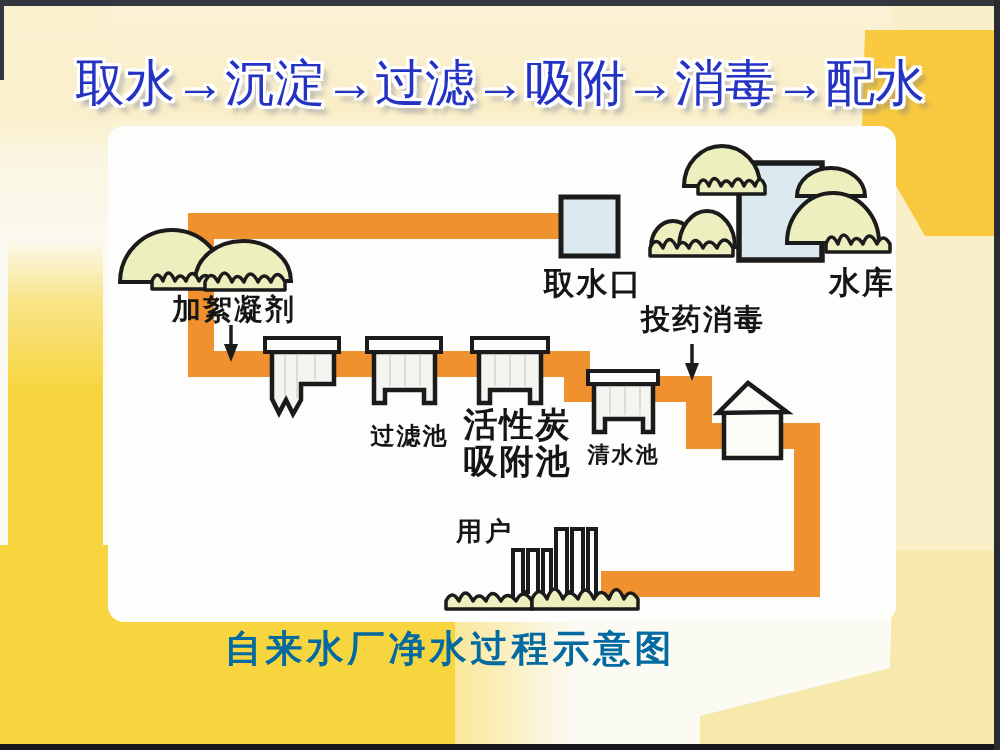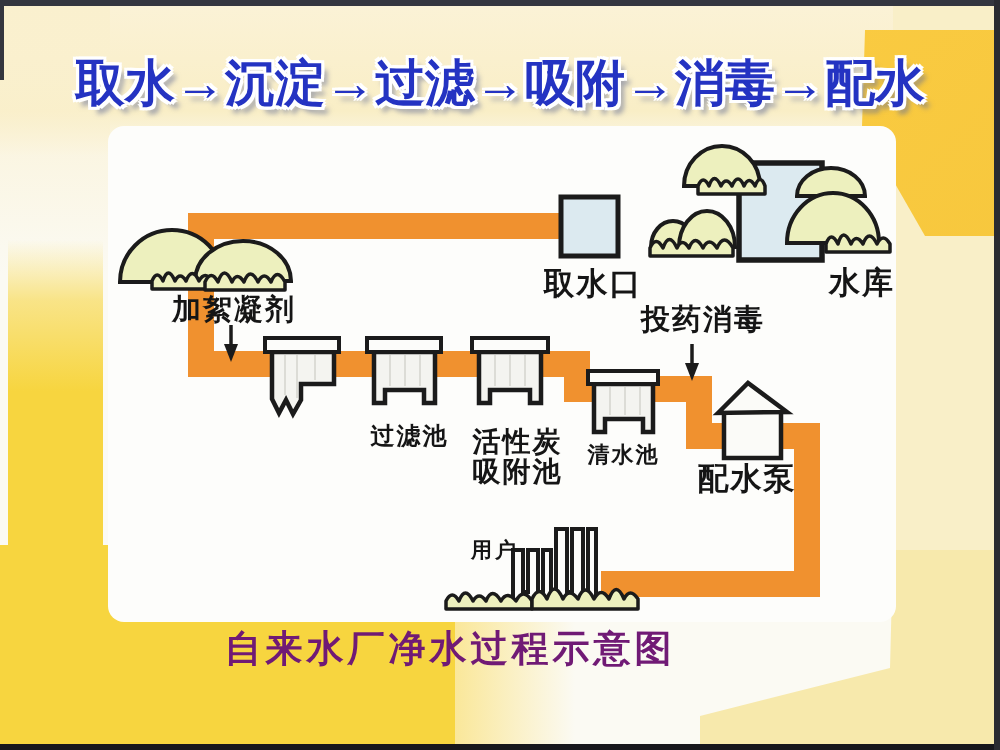--- a/index.html
+++ b/index.html
@@ -33,46 +33,46 @@
   .edge-bottom{left:0;top:744px;width:1000px;height:6px;background:#17171C;}
   .edge-right{left:994px;top:0;width:6px;height:750px;background:#2A2B31;}
   .edge-left{left:0;top:0;width:4px;height:80px;background:var(--edge-dark,#34363F);}
   
   .panel{left:108px;top:126px;width:788px;height:496px;border-radius:16px;
     background:var(--panel,#FDFDFB);}
   
   .title{
     left:0;top:56px;width:1000px;text-align:center;
     font-family:"Liberation Sans", sans-serif;
-    font-weight:700;font-size:50px;line-height:1.1;
+    font-weight:400;font-size:50px;line-height:1.1;
     color:var(--title-blue,#2433C2);
     text-shadow:
       -3px -3px 0 #ffffff, 3px -3px 0 #ffffff,
       -3px  3px 0 #ffffff, 3px  3px 0 #ffffff,
        0   -3px 0 #ffffff, 0    3px 0 #ffffff,
       -3px  0   0 #ffffff, 3px  0   0 #ffffff,
        6px  7px 5px rgba(100,110,150,.6);
     white-space:nowrap;}
   
   .lbl{
     color:var(--ink,#151515);font-weight:700;text-align:center;
     letter-spacing:2px;line-height:1.08;white-space:pre-line;}
   .lbl-intake{left:538px;top:267px;width:110px;font-size:31px;}
   .lbl-reservoir{left:812px;top:266px;width:100px;font-size:31px;}
   .lbl-flocculant{left:152px;top:294px;width:164px;font-size:29px;}
   .lbl-sedimentation{left:250px;top:419px;width:115px;font-size:30px;}
   .lbl-filter{left:352px;top:424px;width:115px;font-size:24px;}
-  .lbl-carbon{left:455px;top:427px;width:125px;font-size:28px;}
+  .lbl-carbon{left:455px;top:407px;width:125px;font-size:34px;}
   .lbl-dosing{left:628px;top:304px;width:150px;font-size:29px;text-align:center;}
   .lbl-clear{left:566px;top:443px;width:115px;font-size:22px;}
   .lbl-pump{left:692px;top:462px;width:110px;font-size:31px;}
-  .lbl-users{left:448px;top:539px;width:74px;font-size:21px;letter-spacing:3px;margin-left:10px;}
+  .lbl-users{left:448px;top:518px;width:74px;font-size:26px;letter-spacing:3px;}
   .caption{
     left:0;top:624px;width:900px;text-align:center;
-    font-size:37px;font-weight:700;letter-spacing:4px;color:#701a75;}
+    font-size:37px;font-weight:700;letter-spacing:4px;color:#0369a1;}
 </style>
 </head>
 <body>
 
 <div class="stage">
 
   <div class="abs bg-top-cream"></div>
   <div class="abs bg-right-cream"></div>
   <div class="abs bg-left-cream"></div>
   <div class="abs bg-left-band"></div>
@@ -180,17 +180,16 @@
   </svg>
 
   <div class="abs lbl lbl-intake">取水口</div>
   <div class="abs lbl lbl-reservoir">水库</div>
   <div class="abs lbl lbl-flocculant">加絮凝剂</div>
   <div class="abs lbl lbl-filter">过滤池</div>
   <div class="abs lbl lbl-carbon">活性炭
 吸附池</div>
   <div class="abs lbl lbl-dosing">投药消毒</div>
   <div class="abs lbl lbl-clear">清水池</div>
-  <div class="abs lbl lbl-pump">配水泵</div>
   <div class="abs lbl lbl-users">用户</div>
 
   <div class="abs caption">自来水厂净水过程示意图</div>
 </div>
 
 </body></html>

